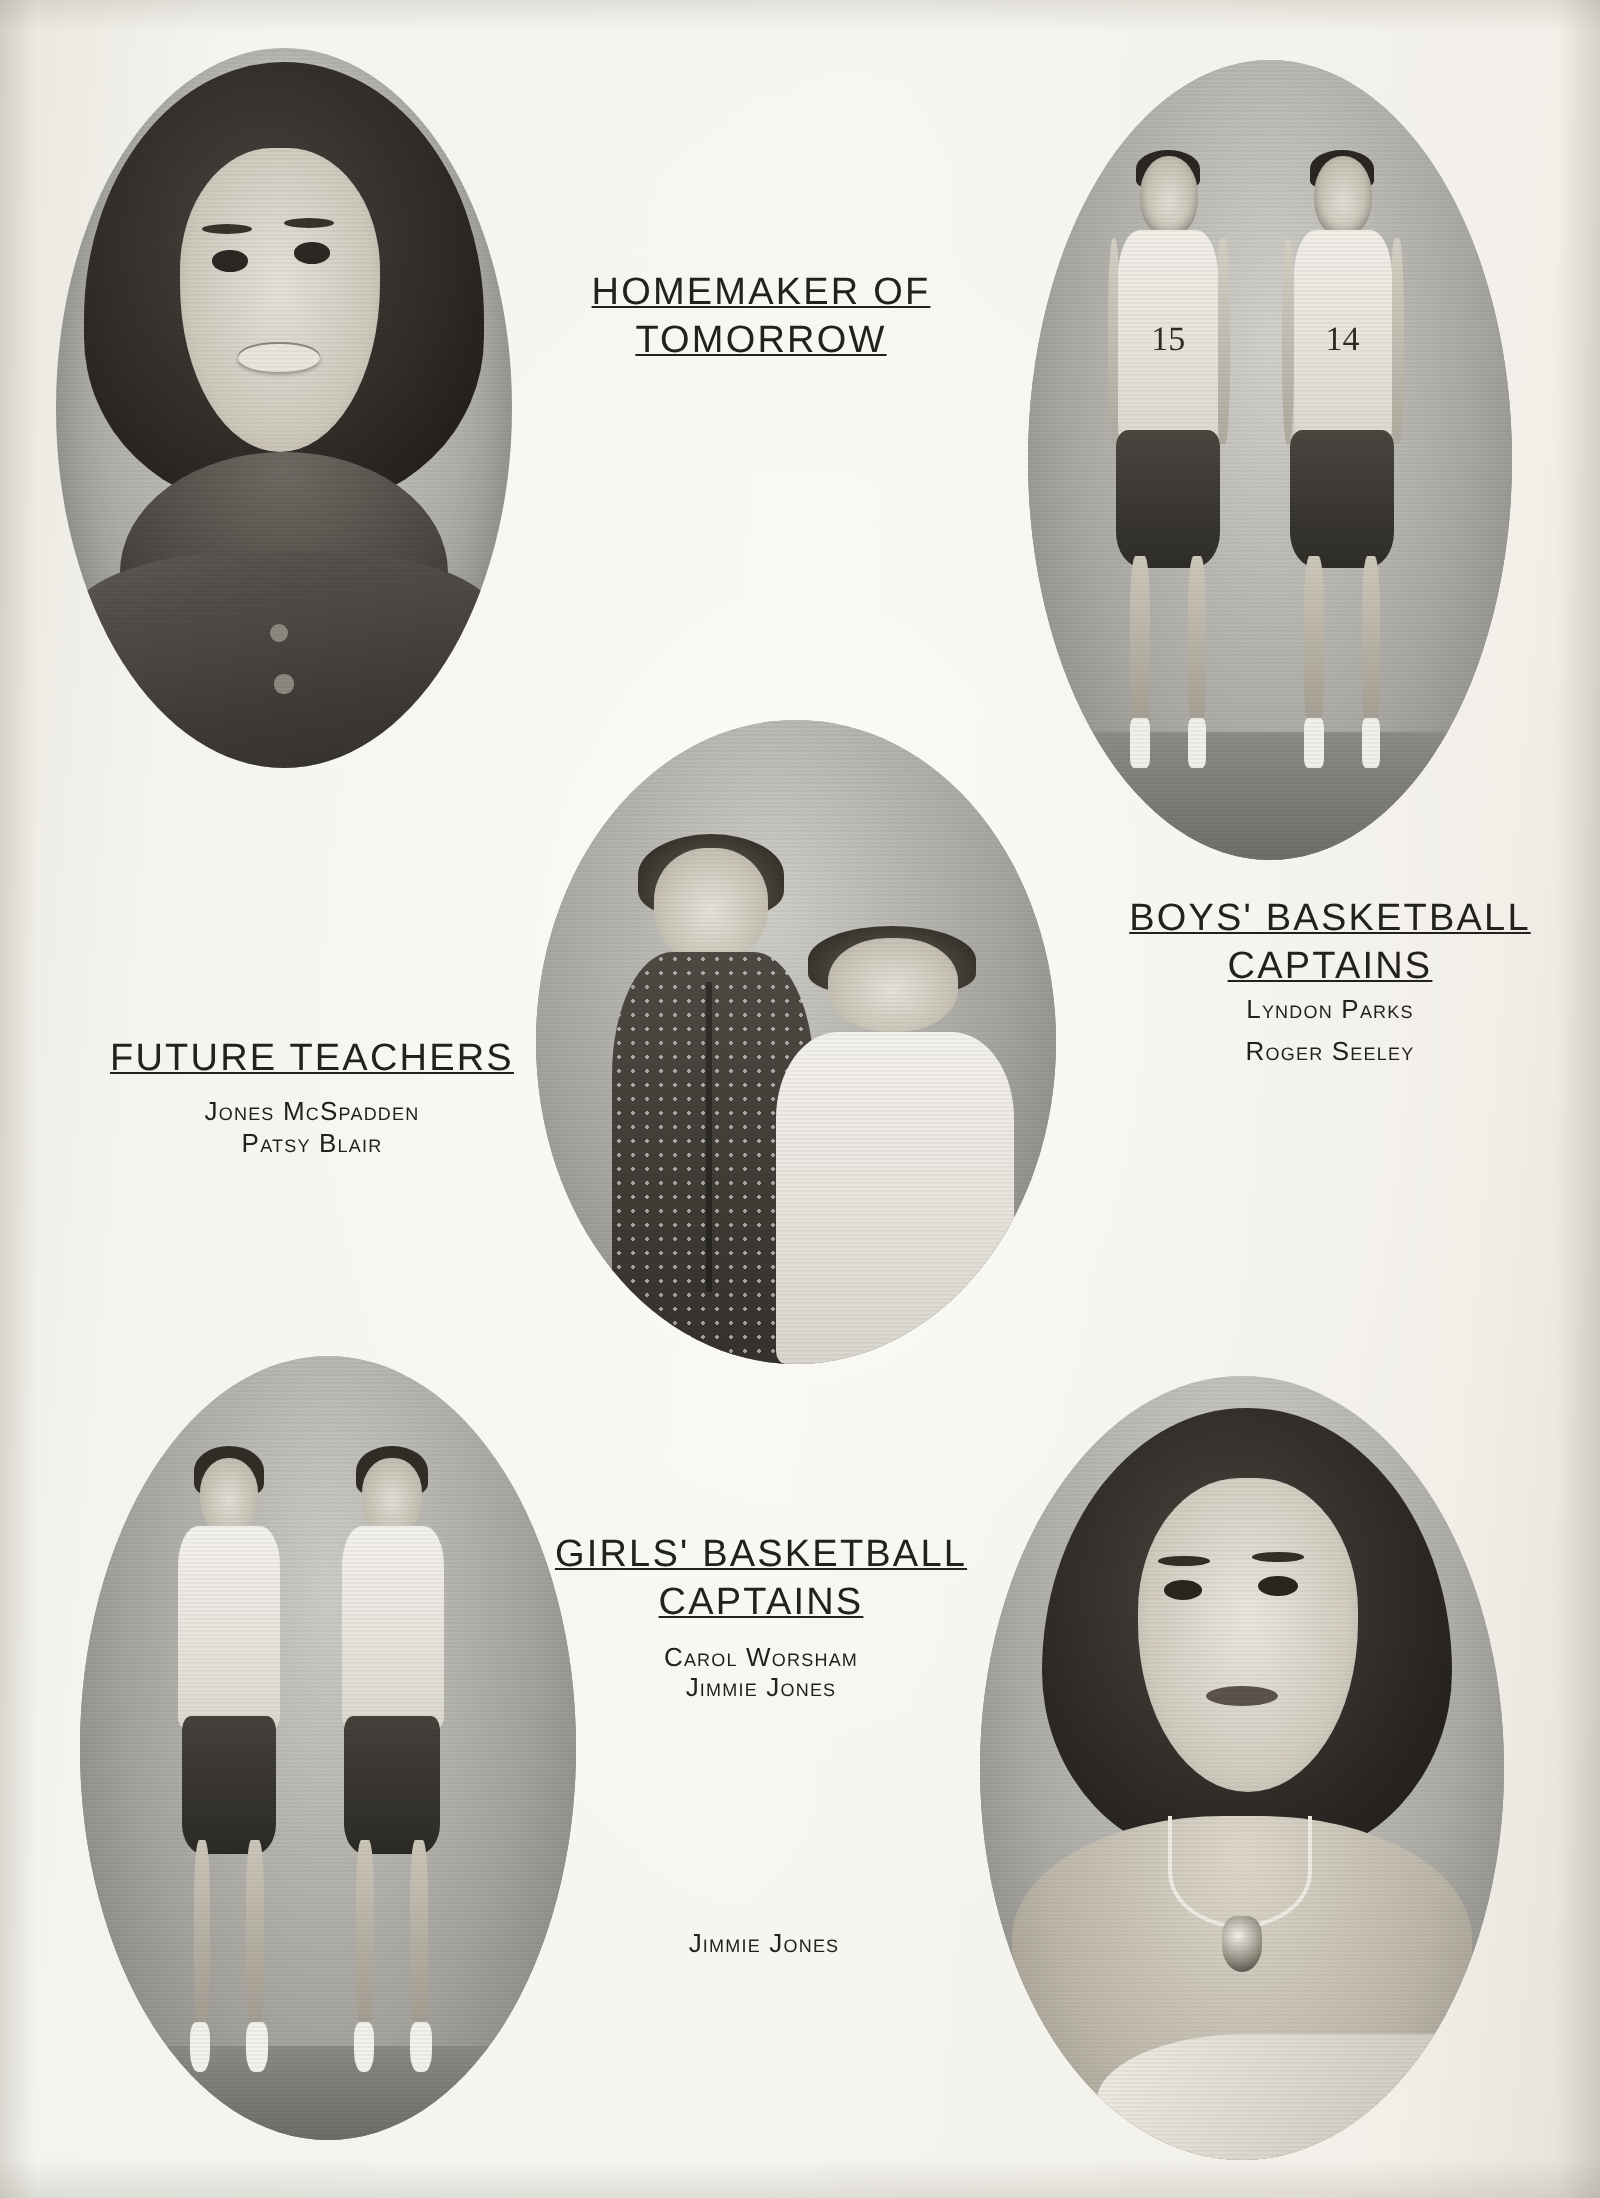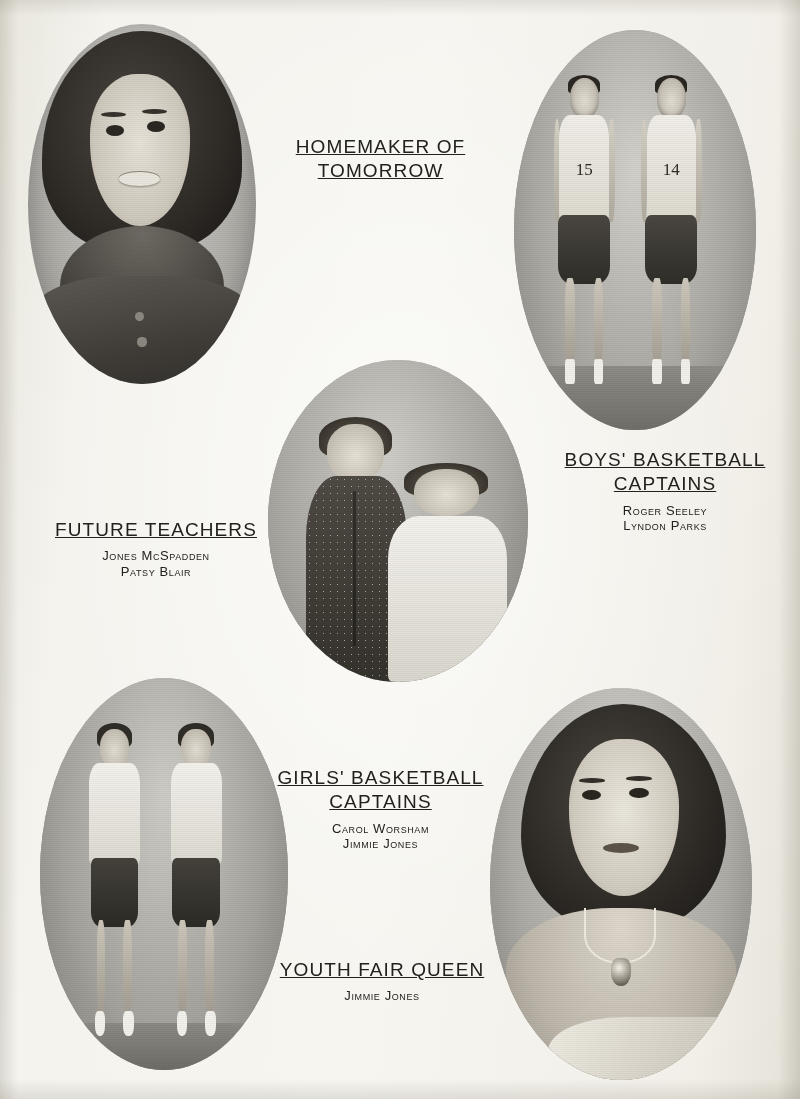--- a/index.html
+++ b/index.html
@@ -283,22 +283,22 @@
       <div class="leg r"></div>
       <div class="sock l"></div>
       <div class="sock r"></div>
     </div>
     <div class="grain"></div>
   </div>
 
   <div class="caption" style="left:545px; top:448px; width:240px;">
     <div class="title t-22">BOYS' BASKETBALL</div>
     <div class="title t-22">CAPTAINS</div>
+    <div class="names sc" style="font-size:13px;">Lyndon Parks</div>
     <div class="names n-13 sc">Roger Seeley</div>
-    <div class="names sc" style="font-size:13px;">Lyndon Parks</div>
   </div>
 
   <div class="photo bg-grad-mid" id="photo-teachers" style="left:268px; top:360px; width:260px; height:322px;">
     <div class="wall"></div>
 
     <div class="w w1">
       <div class="hr"></div>
       <div class="hd"></div>
       <div class="body-dot"></div>
       <div class="placket"></div>
@@ -363,17 +363,16 @@
     <div class="eye r"></div>
     <div class="mouth"></div>
     <div class="shoulder"></div>
     <div class="necklace"></div>
     <div class="pendant"></div>
     <div class="drape"></div>
     <div class="grain"></div>
   </div>
 
   <div class="caption" style="left:272px; top:958px; width:220px;">
-    <div class="title t-22">YOUTH FAIR QUEEN</div>
     <div class="names n-13 sc">Jimmie Jones</div>
   </div>
 
 </div>
 
 </body></html>

